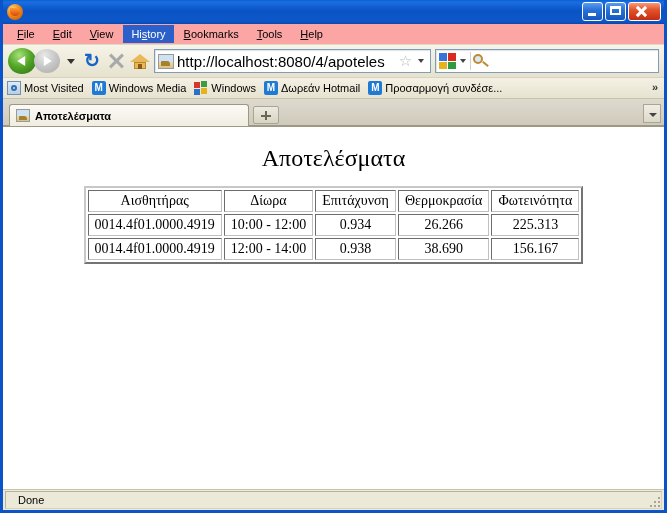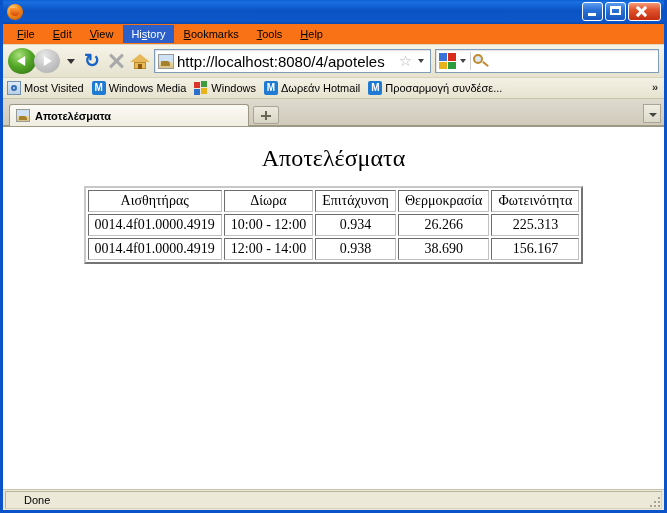--- a/index.html
+++ b/index.html
@@ -64,21 +64,21 @@
   }
   .glyph-close::before, .glyph-close::after {
     content:""; position:absolute; left:11px; top:2px; width:3px; height:13px; background:#fff;
   }
   .glyph-close::before { transform: rotate(45deg); }
   .glyph-close::after  { transform: rotate(-45deg); }
 
   
   .menubar {
     height: 20px; flex:none;
-    background:#f97316;
+    background:#fca5a5;
     display:flex; align-items:center;
     padding-left: 6px;
     border-bottom: 1px solid #ded9c3;
   }
   .menu-item {
     font-size: 11px; color:#000;
     padding: 3px 8px 3px 8px; margin-right:2px;
     white-space: nowrap;
   }
   .menu-item u { text-decoration: underline; }
@@ -307,21 +307,21 @@
 
   
   .statusbar {
     height: 20px; flex:none;
     background:#ece9d8;
     border-top:1px solid #c8c3ab;
     display:flex; align-items:center;
     position:relative;
   }
   .status-panel{
-    height:16px; margin:1px 2px; padding:0 18px;
+    height:16px; margin:1px 2px; padding:0 12px;
     border:1px solid #d6d2bd; border-top-color:#b8b3a0; border-left-color:#b8b3a0;
     display:flex;align-items:center; flex:1 1 auto; min-width:0;
     background:#ece9d8;
   }
   .status-text{font-size:11px;color:#000;white-space:nowrap;}
   .grip{
     position:absolute; right:2px; bottom:1px; width:12px;height:12px;
   }
   .grip i{position:absolute;width:2px;height:2px;background:#a8a392;display:block;}
 </style>

